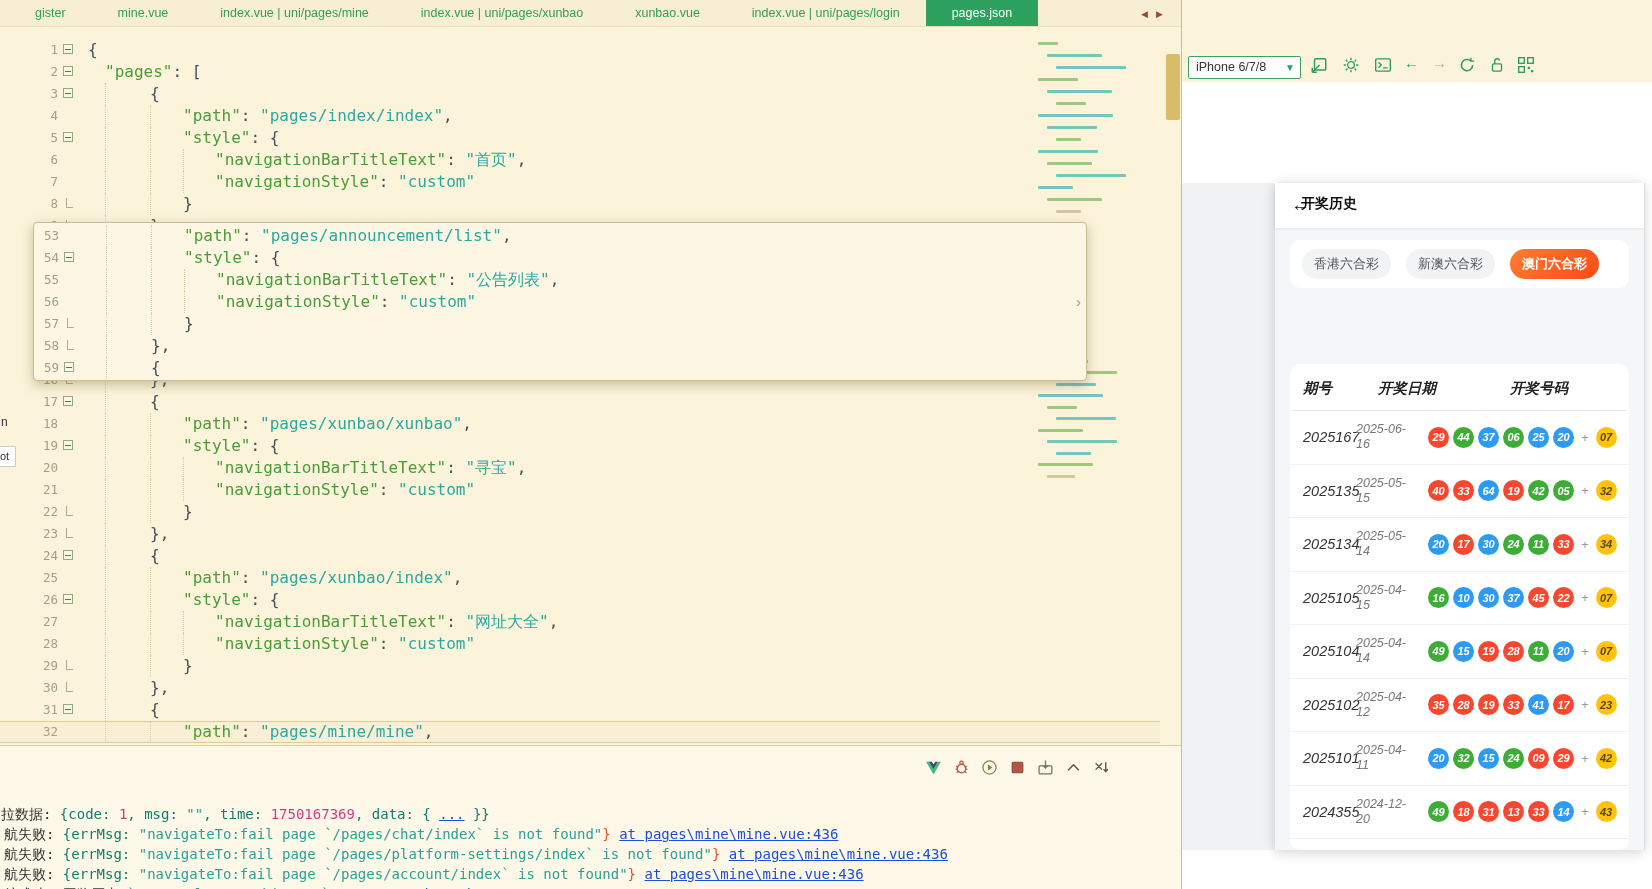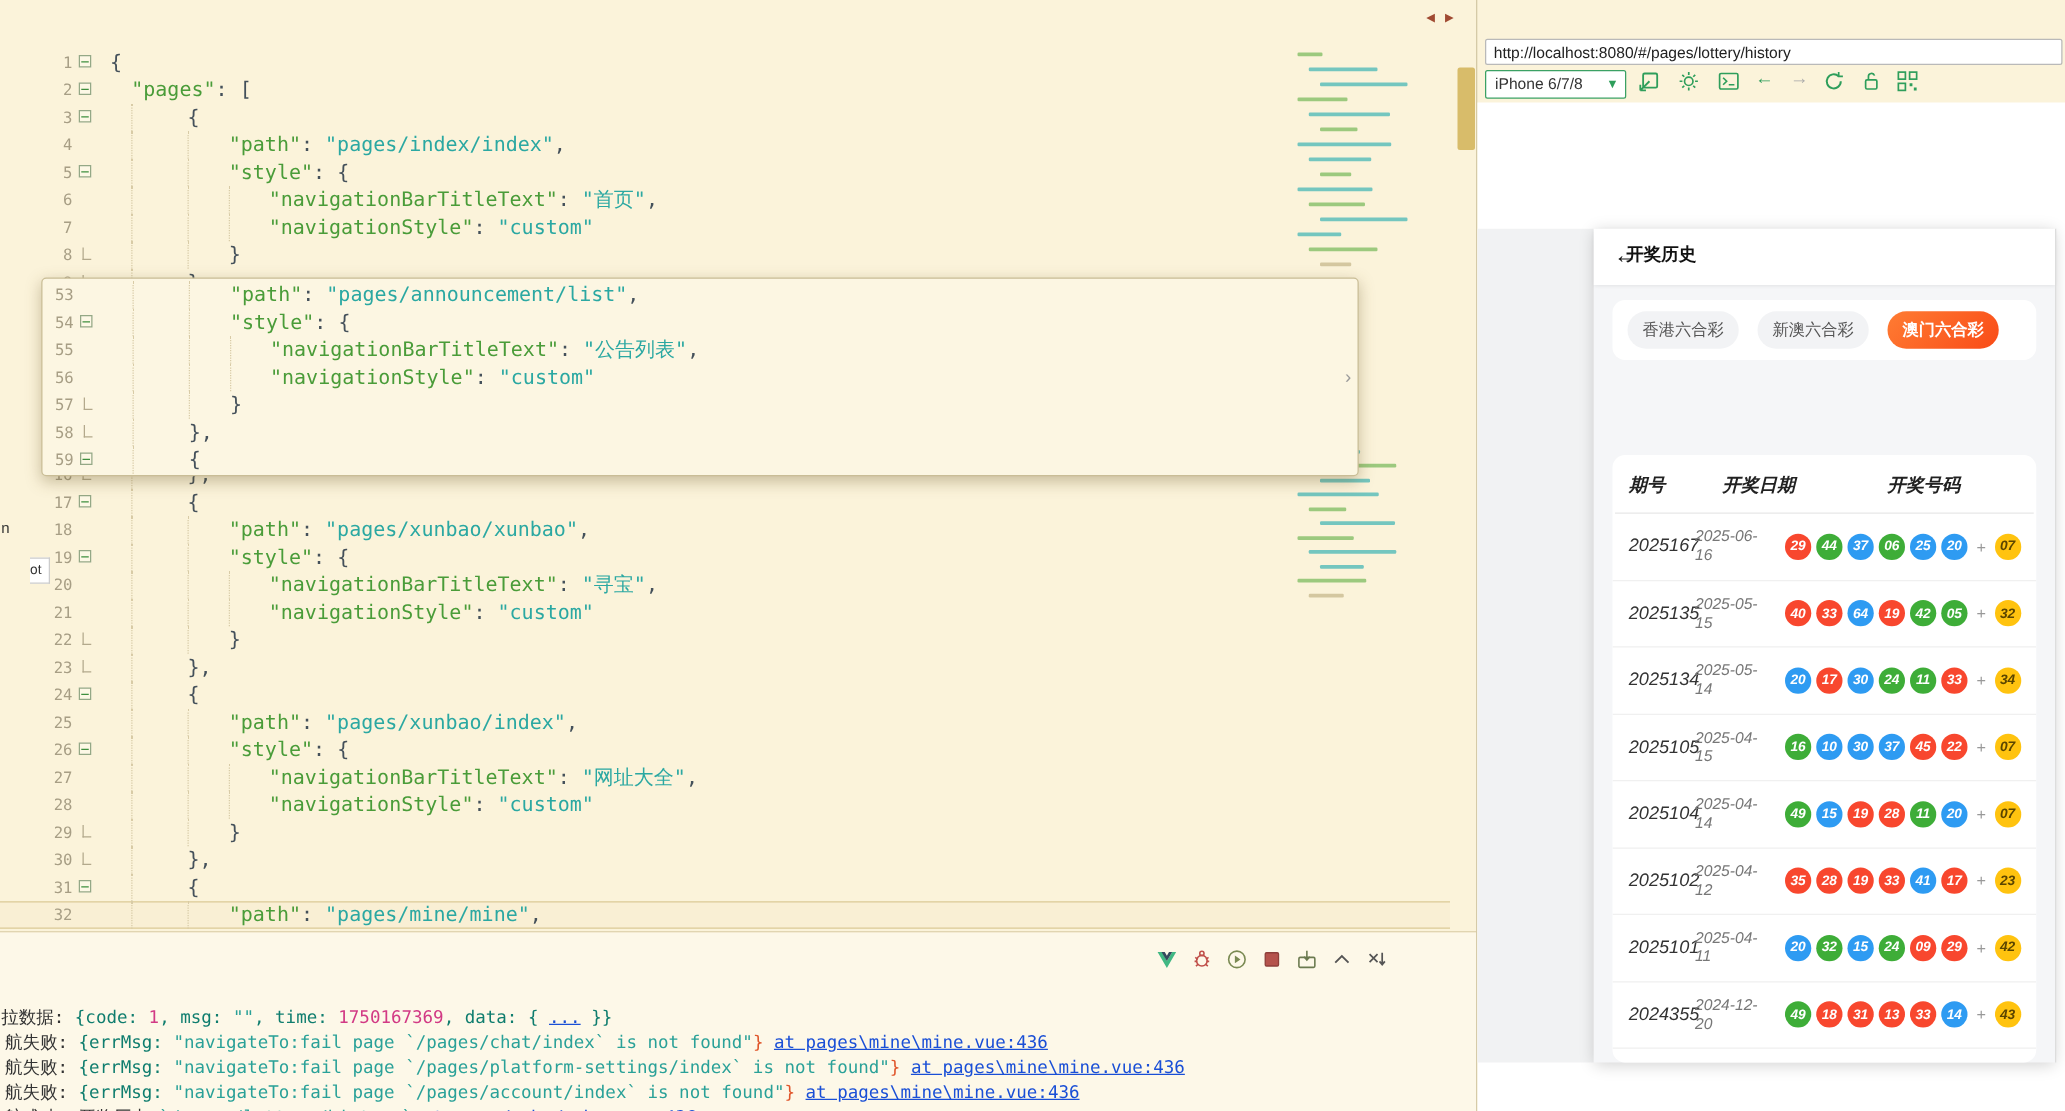--- a/index.html
+++ b/index.html
@@ -70,28 +70,37 @@
   #tbldiv{height:1px;background:#e8e8e8;margin:0 2px;}
   .trow{display:grid;grid-template-columns:53px 72px auto;align-items:center;height:53.5px;padding-left:13px;border-bottom:1px solid #f0f0f0;box-sizing:border-box;}
   .trow .issue{font-size:14.5px;color:#333;}
   .trow .date{font-size:12.5px;color:#777;line-height:15px;}
   .balls{display:flex;align-items:center;gap:4px;}
   .ball{width:21px;height:21px;border-radius:50%;color:#fff;font-size:11px;font-weight:bold;display:flex;align-items:center;justify-content:center;}
   .ball.yellow-text{color:#5a4500;}
   .plus{color:#999;font-size:13px;margin:0 3px;}
   
   #frag-n{position:absolute;left:1px;top:415px;font-size:12px;color:#333;}
-  #frag-box{position:absolute;left:0;top:446px;width:15px;height:19px;background:#fff;border:1px solid #ccc;border-left:none;font-size:11px;color:#333;line-height:18px;overflow:hidden;margin-left:24px;}
+  #frag-box{position:absolute;left:0;top:446px;width:15px;height:19px;background:#fff;border:1px solid #ccc;border-left:none;font-size:11px;color:#333;line-height:18px;overflow:hidden;}
   svg{display:block;}
 </style>
 </head>
 <body>
 
 <div id="root">
 
+  <div id="tabbar">
+      <div class="etab">gister</div>
+      <div class="etab">mine.vue</div>
+      <div class="etab">index.vue | uni/pages/mine</div>
+      <div class="etab">index.vue | uni/pages/xunbao</div>
+      <div class="etab">xunbao.vue</div>
+      <div class="etab">index.vue | uni/pages/login</div>
+      <div class="etab active">pages.json</div>
+    </div>
   <div id="tab-nav">
     <span>◀</span>
     <span>▶</span>
   </div>
 
   <div id="editor">
     <div id="lines-layer">
         <div class="eline" style="top: 11px; width: 1160px;"><span class="lnum" style="width: 58px;">1</span><span class="fold" style="left: 63px;"></span><span class="code" style="left: 88px;"><span class="s-p">{</span></span></div>
         <div class="eline" style="top: 33px; width: 1160px;"><span class="lnum" style="width: 58px;">2</span><span class="fold" style="left: 63px;"></span><span class="code" style="left: 105px;"><span class="s-k">"pages"</span><span class="s-p">: [</span></span></div>
         <div class="eline" style="top: 55px; width: 1160px;"><span class="lnum" style="width: 58px;">3</span><span class="fold" style="left: 63px;"></span><span class="guide" style="left: 105px;"></span><span class="code" style="left: 150px;"><span class="s-p">{</span></span></div>
@@ -200,21 +209,20 @@
     <svg class="cicon" viewBox="0 0 16 16" fill="none" stroke="#555" stroke-width="1.3">
         <path d="M2.5 4l6 6M8.5 4l-6 6M12 3v8M10 9.5L12 12l2-2.5"></path>
       </svg>
   </div>
 
   <span id="frag-n">n</span>
   <div id="frag-box">ot</div>
 
   <div id="panel-divider"></div>
   <div id="rightpanel">
-    <div id="rp-url">http://localhost:8080/#/pages/lottery/history</div>
     <div id="rp-toolbar">
       <div id="rp-device">
         <span>iPhone 6/7/8</span>
         <span class="caret">▼</span>
       </div>
       <svg class="bicon" style="left:128px" viewBox="0 0 16 16" fill="none" stroke="#2e9e5b" stroke-width="1.3">
           <rect x="4" y="2.5" width="10" height="10" rx="1"></rect>
           <path d="M8.5 8L2 14.5M2 14.5h4M2 14.5v-4"></path>
         </svg>
       <svg class="bicon" style="left:160px" viewBox="0 0 16 16" fill="none" stroke="#2e9e5b" stroke-width="1.2">

